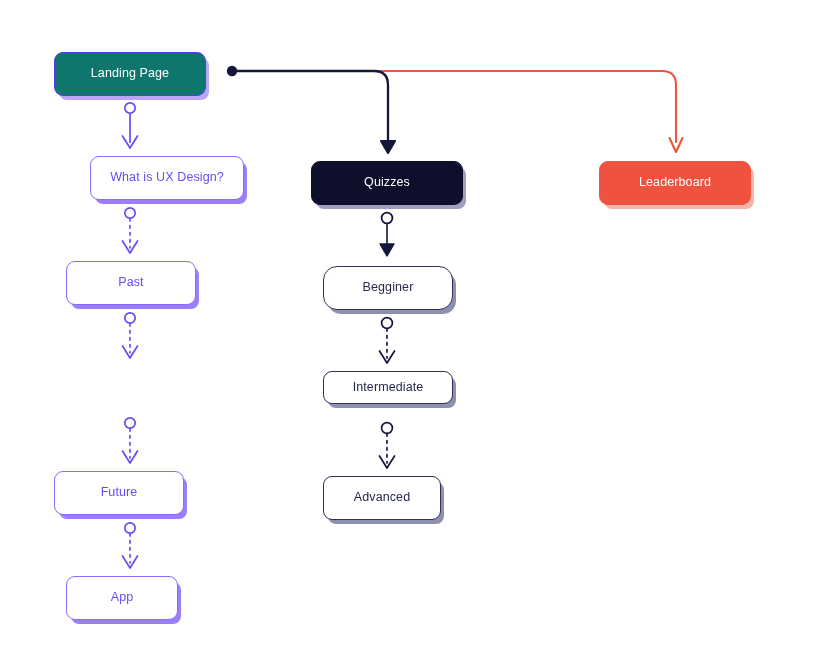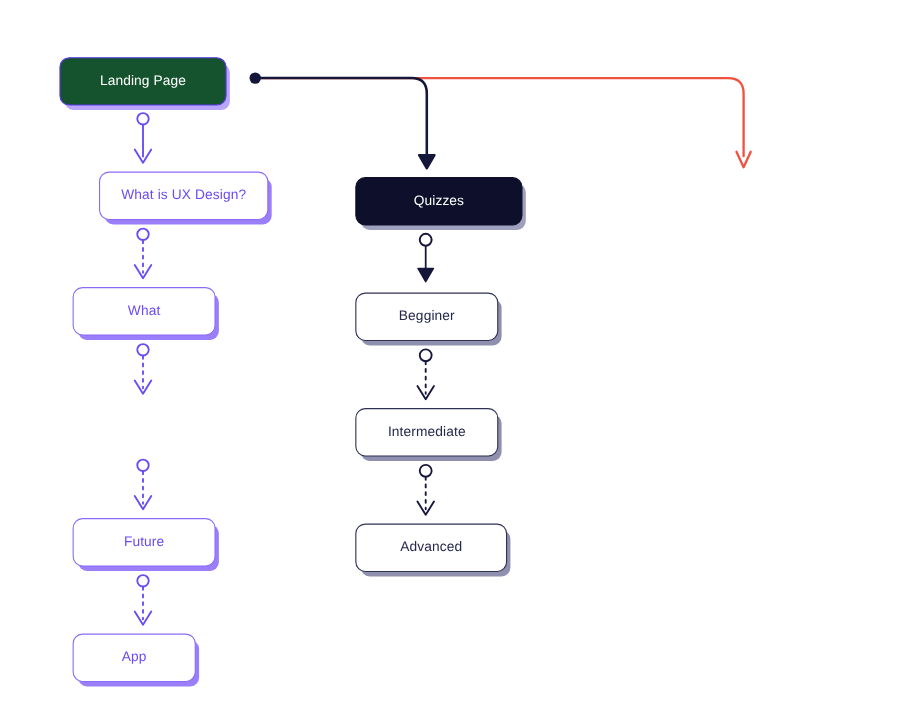--- a/index.html
+++ b/index.html
@@ -22,21 +22,21 @@
     border-radius:9px;
     font-size:12.5px;
     letter-spacing:.1px;
     text-align:center;
     line-height:1.1;
     user-select:none;
   }
 
   
   .node.fill-purple{
-    background:#14532d;border:1px solid #5B36F0;color:#ffffff;
+    background:#0f766e;border:1px solid #5B36F0;color:#ffffff;
     box-shadow:4px 5px 0 -1px #b9a6fb, 0 0 0 0 rgba(0,0,0,0);
   }
   .node.fill-navy{
     background:#0D0F2B;border:1px solid #0D0F2B;color:#ffffff;
     box-shadow:4px 5px 0 -1px #9ea0be;
   }
   .node.fill-coral{
     background:#EF5340;border:1px solid #EF5340;color:#ffffff;
     box-shadow:4px 5px 0 -1px #f4b5ab;
   }
@@ -115,29 +115,30 @@
       <circle cx="387" cy="428" r="5.4" fill="none" stroke="#15173A" stroke-width="1.7"></circle>
       <line x1="387" y1="433.5" x2="387" y2="463" stroke="#15173A" stroke-width="1.7" stroke-dasharray="2.6 4.4" stroke-linecap="round"></line>
       <path d="M379.5 456 L387 468 L394.5 456" fill="none" stroke="#15173A" stroke-width="1.7" stroke-linecap="round" stroke-linejoin="round"></path>
     </g>
   </svg>
 
   <div class="node fill-purple" style="left:54px;top:52px;width:152px;height:44px;">Landing Page</div>
 
   <div class="node out-purple" style="left:66px;top:156px;width:154px;height:44px;margin-left:24px;">What is UX Design?</div>
 
-  <div class="node out-purple" style="left:66px;top:261px;width:130px;height:44px;">What</div>
+  <div class="node out-purple" style="left:66px;top:261px;width:130px;height:44px;">Past</div>
 
 
-  <div class="node out-purple" style="left:66px;top:471px;width:130px;height:44px;">Future</div>
+  <div class="node out-purple" style="left:54px;top:471px;width:130px;height:44px;">Future</div>
 
   <div class="node out-purple" style="left:66px;top:576px;width:112px;height:44px;">App</div>
 
-  <div class="node fill-navy" style="left:311px;top:161px;width:152px;height:44px;margin-left:12px;">Quizzes</div>
+  <div class="node fill-navy" style="left:311px;top:161px;width:152px;height:44px;">Quizzes</div>
 
-  <div class="node out-navy" style="left:323px;top:266px;width:130px;height:44px;">Begginer</div>
+  <div class="node out-navy" style="left:323px;top:266px;width:130px;height:44px;border-radius:14px;">Begginer</div>
 
-  <div class="node out-navy" style="left:323px;top:371px;width:130px;height:44px;">Intermediate</div>
+  <div class="node out-navy" style="left:323px;top:371px;width:130px;height:33px;">Intermediate</div>
 
-  <div class="node out-navy" style="left:323px;top:476px;width:138px;height:44px;">Advanced</div>
+  <div class="node out-navy" style="left:323px;top:476px;width:118px;height:44px;">Advanced</div>
 
+  <div class="node fill-coral" style="left:599px;top:161px;width:152px;height:44px;">Leaderboard</div>
 
 </div>
 
 </body></html>

